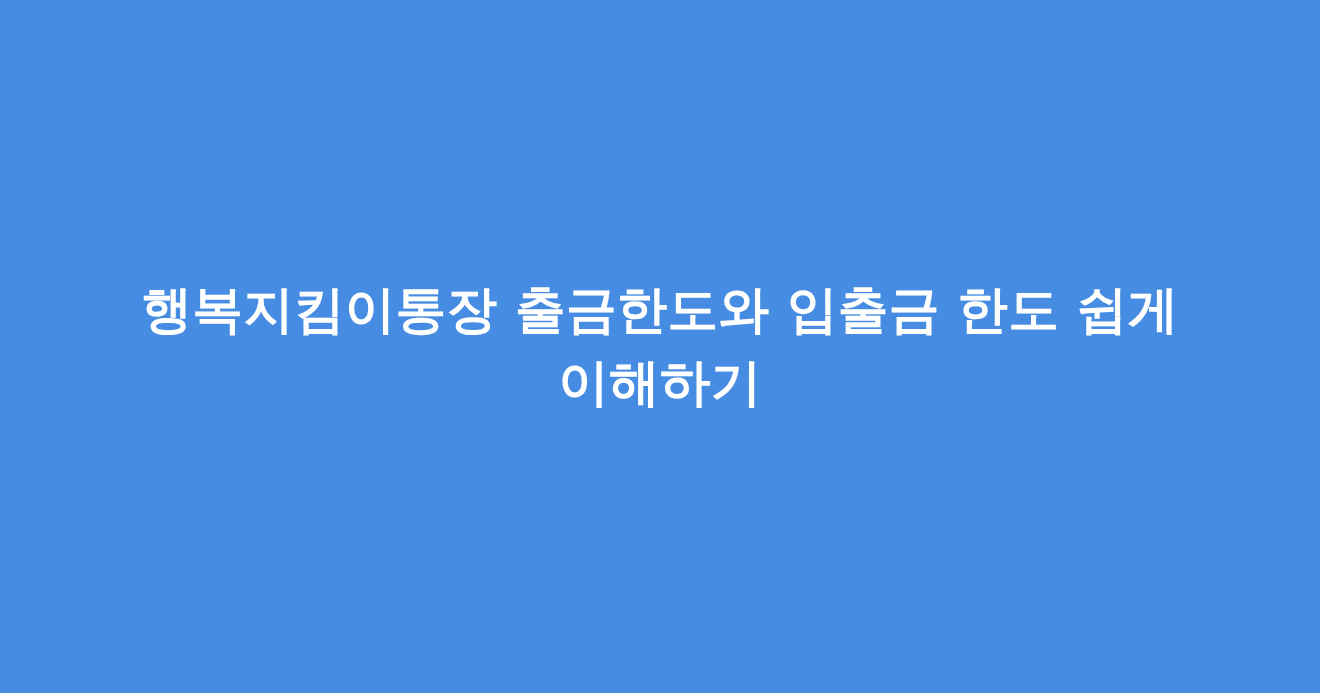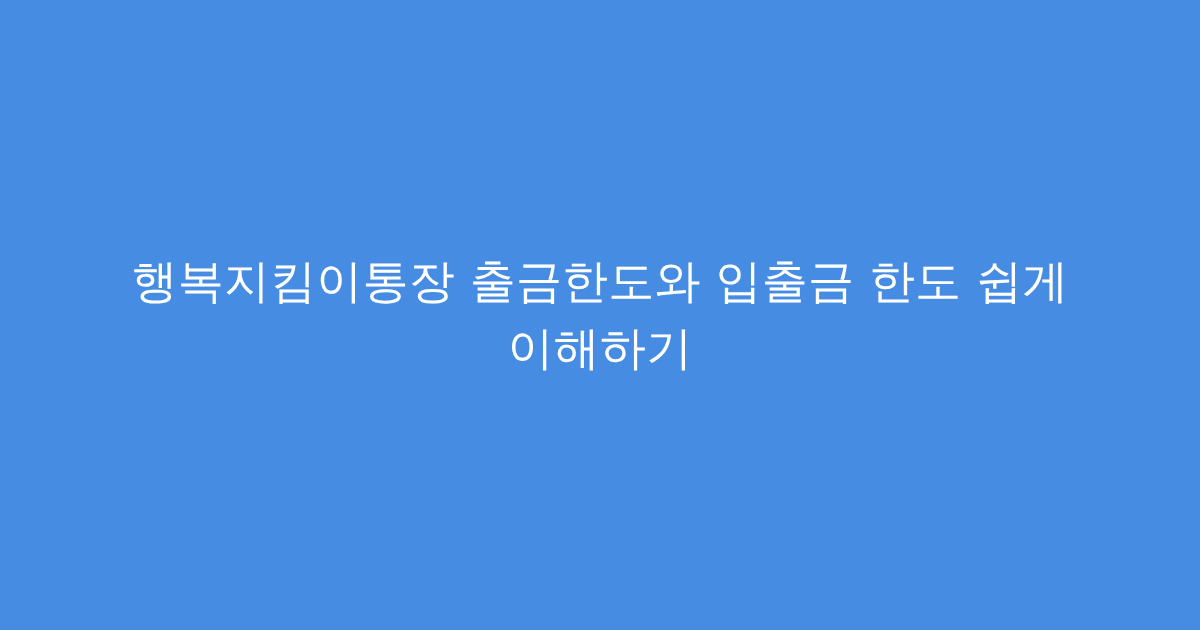--- a/index.html
+++ b/index.html
@@ -38,21 +38,21 @@
     justify-content: center;
   }
 
   .og-card__title {
     margin: 0;
     padding: 0;
     max-width: 1000px;
     color: #ffffff;
     font-family: "DejaVu Sans", "Liberation Sans", sans-serif;
     font-size: 46px;
-    font-weight: 400;
+    font-weight: 700;
     line-height: 67px;
     letter-spacing: 0.2px;
     text-align: center;
     word-break: keep-all;
     white-space: pre-wrap;
     text-rendering: geometricPrecision;
   }
 </style>
 </head>
 <body>

